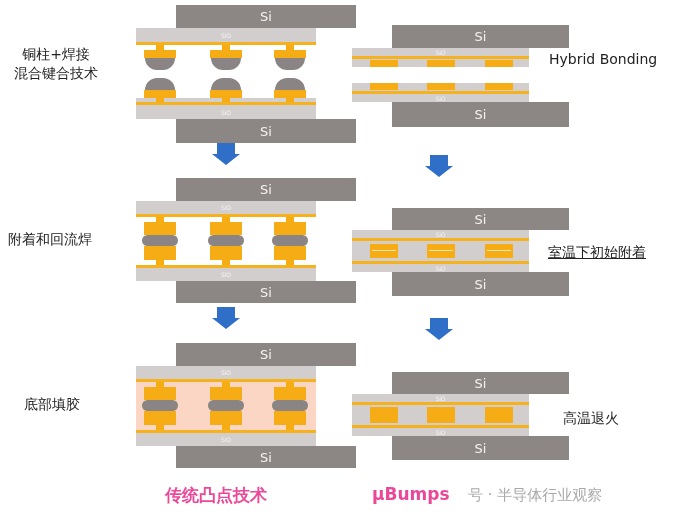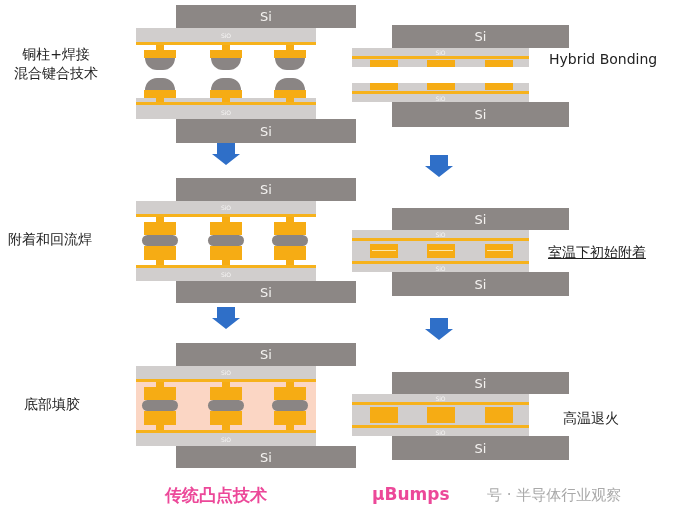--- a/index.html
+++ b/index.html
@@ -196,15 +196,15 @@
   <div class="gl" style="left:0; top:30px; width:177px; height:3px;"></div>
   <div class="sio" style="left:0; top:33px; width:177px; height:20px;"></div>
   <div class="gold" style="left:18px; top:35px; width:28px; height:16px;"></div>
   <div class="gold" style="left:75px; top:35px; width:28px; height:16px;"></div>
   <div class="gold" style="left:133px; top:35px; width:28px; height:16px;"></div>
   <div class="gl" style="left:0; top:53px; width:177px; height:3px;"></div>
   <div class="sio" style="left:0; top:56px; width:177px; height:8px;">SiO</div>
   <div class="si" style="left:0; top:64px; width:177px; height:24px;">Si</div>
 </div>
 
-<div class="wm" style="left:487px; top:486px;">号 · 半导体行业观察</div>
+<div class="wm" style="left:468px; top:486px;">号 · 半导体行业观察</div>
 <div class="title" style="left:165px; top:484px;">传统凸点技术</div>
 <div class="title" style="left:372px; top:484px;">μBumps</div>
 
 </body></html>

